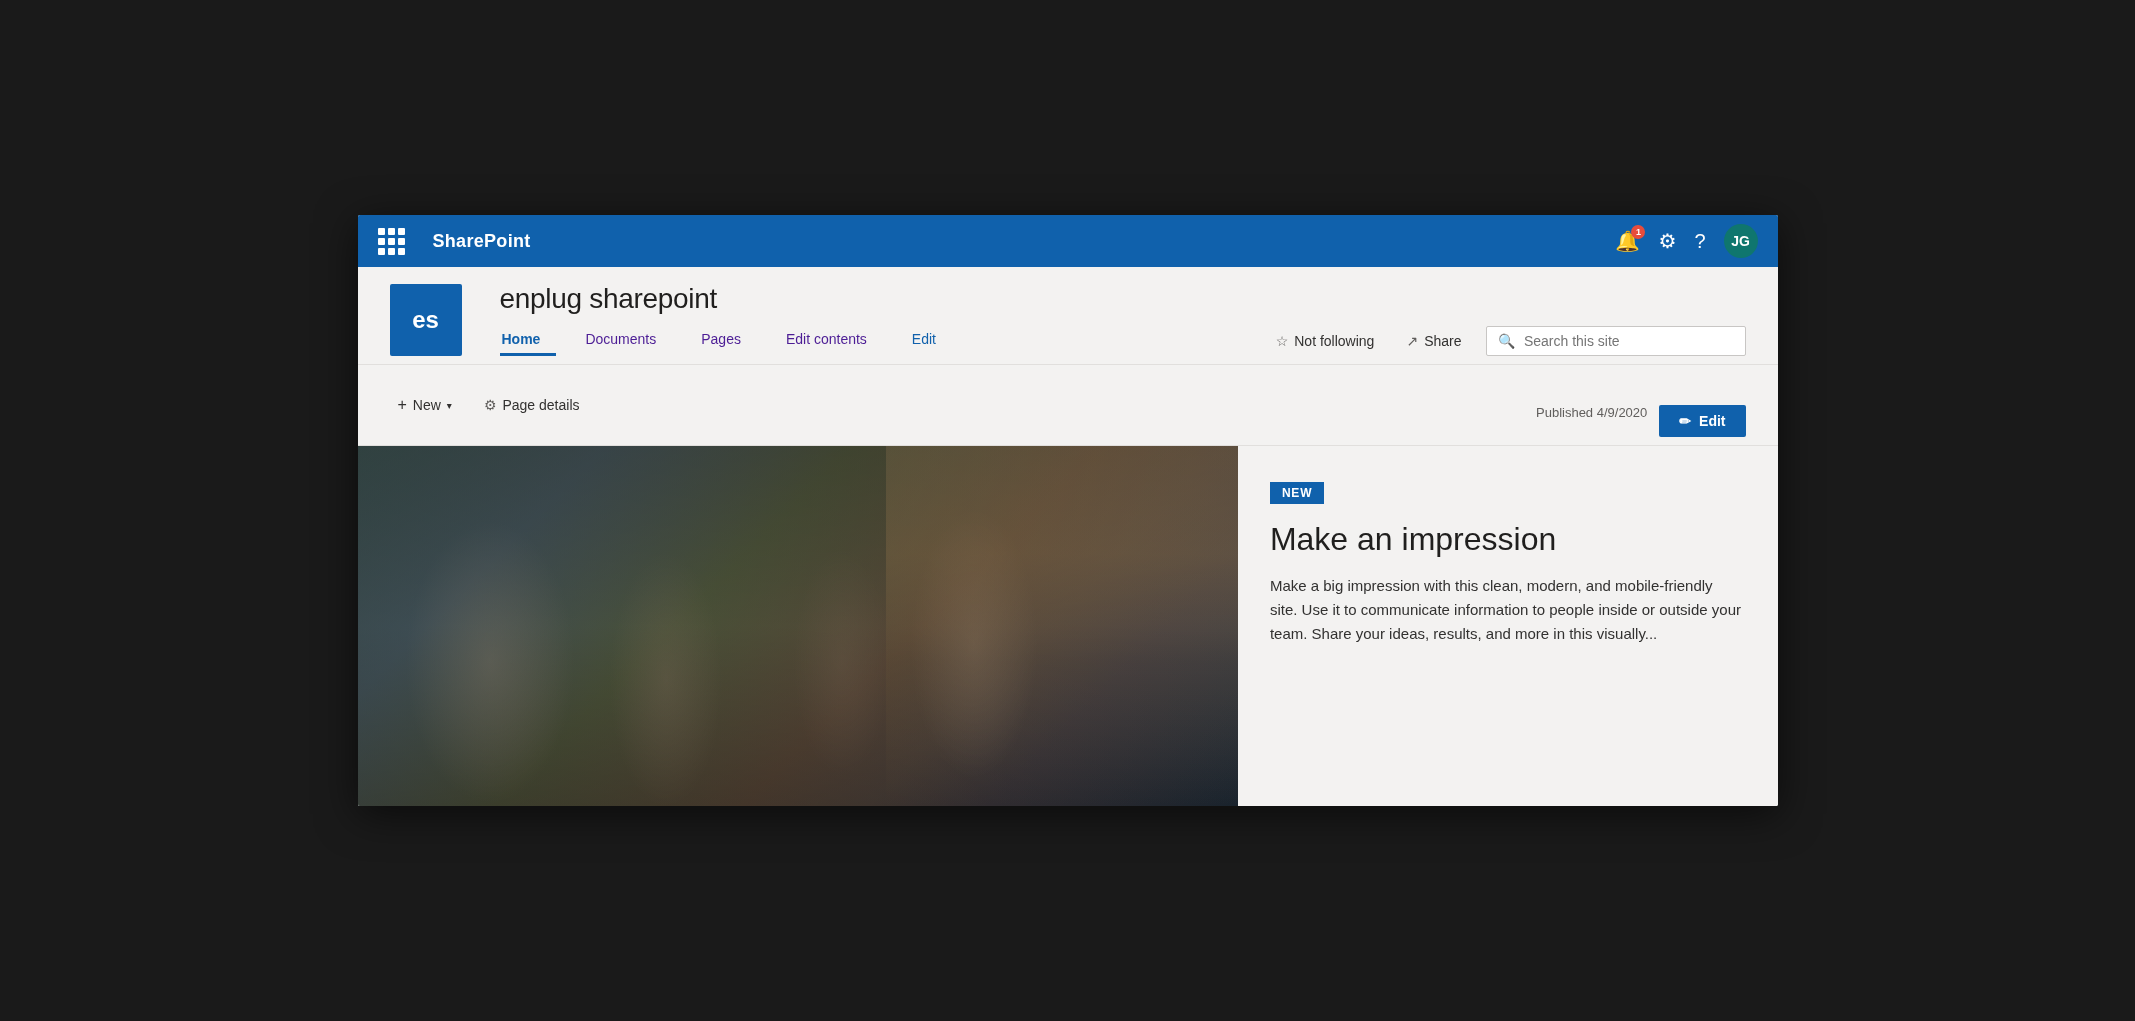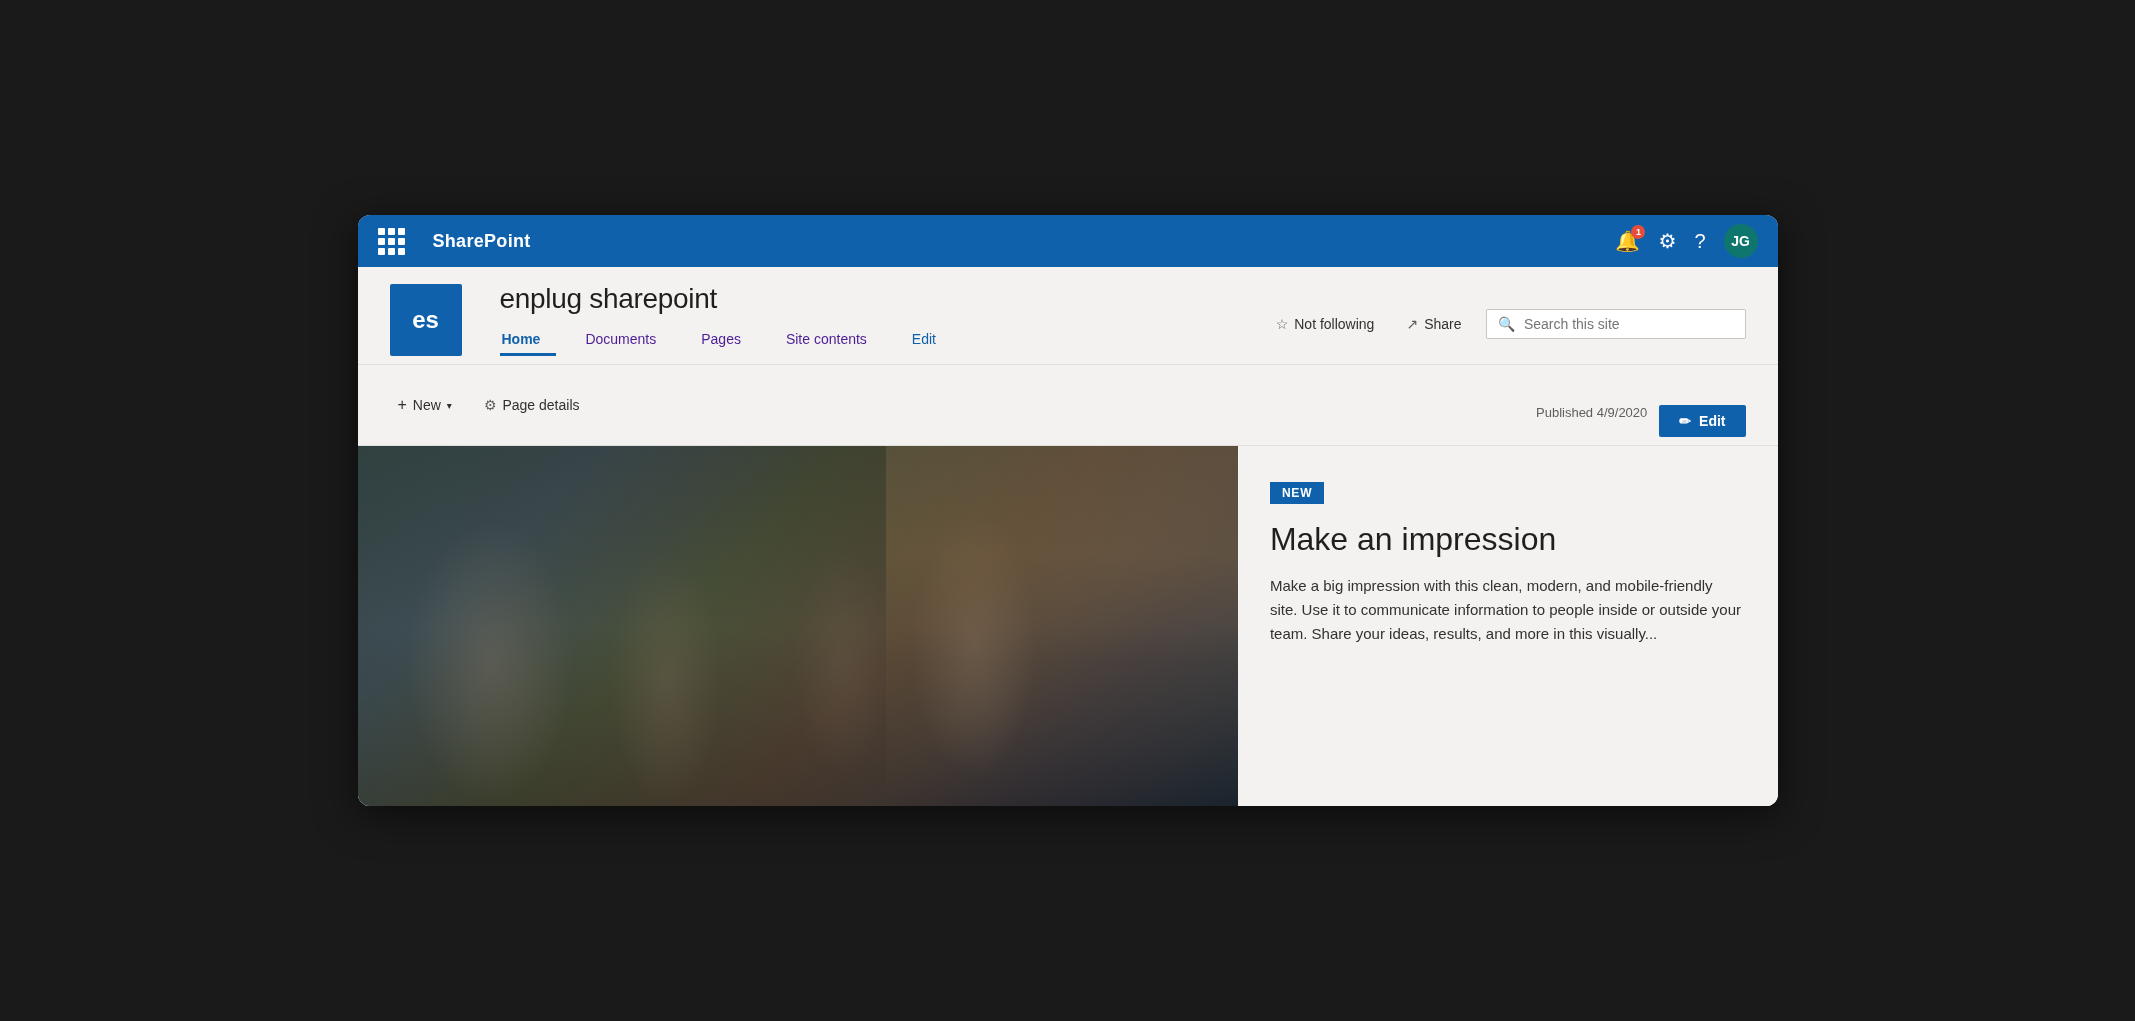--- a/index.html
+++ b/index.html
@@ -8,21 +8,21 @@
       display: flex;
       align-items: center;
       justify-content: center;
       min-height: 100vh;
       font-family: 'Segoe UI', -apple-system, BlinkMacSystemFont, sans-serif;
     }
 
     .browser-window {
       width: 1420px;
       background: #f3f2f1;
-      border-radius: 12px;
+      border-radius: 2px;
       overflow: hidden;
       box-shadow: 0 8px 40px rgba(0,0,0,0.6);
     }
 
     
     .top-nav {
       background: #1061ac;
       display: flex;
       align-items: center;
       padding: 0 20px;
@@ -103,21 +103,21 @@
 
     
     .site-header {
       background: #f3f2f1;
       padding: 16px 32px 0 32px;
       border-bottom: 1px solid #e1dfdd;
     }
 
     .site-header-top {
       display: flex;
-      align-items: center;
+      align-items: flex-end;
       justify-content: space-between;
       margin-bottom: 8px;
     }
 
     .site-identity {
       display: flex;
       align-items: center;
       gap: 18px;
     }
 
@@ -430,21 +430,21 @@
   <header class="site-header">
     <div class="site-header-top">
       <div class="site-identity">
         <div class="site-logo">es</div>
         <div class="site-name-area">
           <span class="site-name">enplug sharepoint</span>
           <nav class="site-nav">
             <a class="site-nav-item active">Home</a>
             <a class="site-nav-item">Documents</a>
             <a class="site-nav-item">Pages</a>
-            <a class="site-nav-item">Site contents</a>
+            <a class="site-nav-item">Edit contents</a>
             <a class="site-nav-item edit-link">Edit</a>
           </nav>
         </div>
       </div>
 
       <div class="site-header-actions">
         <button class="follow-btn">
           <span style="font-size:14px; color:#605e5c;">☆</span>
           <span>Not following</span>
         </button>

